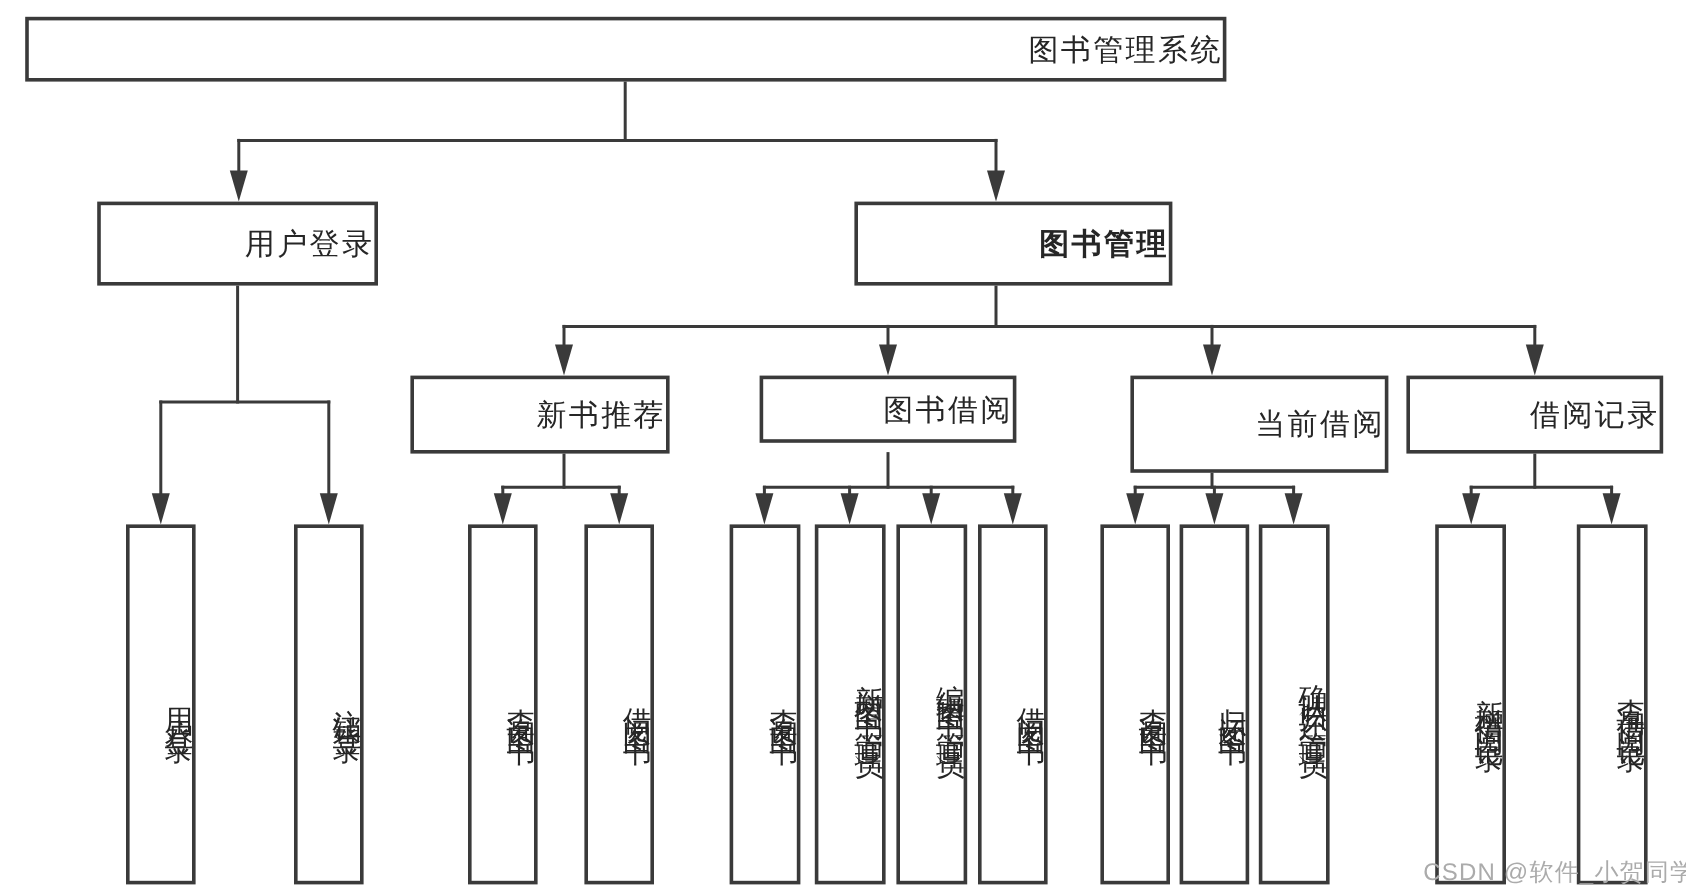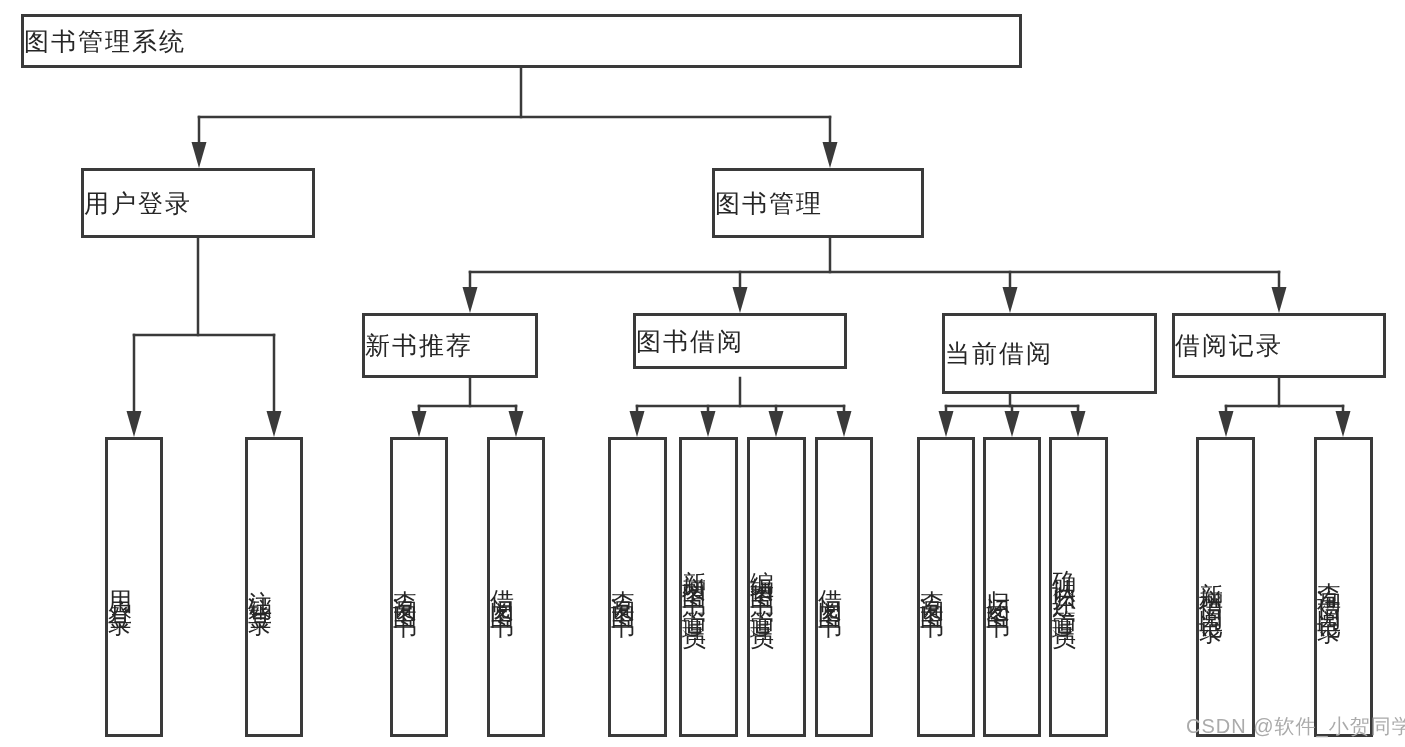--- a/index.html
+++ b/index.html
@@ -11,21 +11,21 @@
     overflow:hidden;
   }
   .connectors{position:absolute;left:0;top:0;z-index:1;}
   .node{
     position:absolute;
     box-sizing:border-box;
     border:3px solid #3a3a3a;
     background:#ffffff;
     display:flex;
     align-items:center;
-    justify-content:flex-start;
+    justify-content:flex-end;
     z-index:2;
   }
   .h-label{
     font-size:25px;
     letter-spacing:2px;
     color:#262626;
     white-space:nowrap;
   }
   .v-label{
     writing-mode:vertical-rl;
@@ -111,24 +111,24 @@
       </div>
       <div class="node" style="left: 81px; top: 168px; width: 234px; height: 70px;">
         <span class="h-label">用户登录</span>
       </div>
       <div class="node" style="left: 105px; top: 437px; width: 58px; height: 300px;">
         <span class="v-label">用户登录</span>
       </div>
       <div class="node" style="left: 245px; top: 437px; width: 58px; height: 300px;">
         <span class="v-label">注销登录</span>
       </div>
-      <div class="node" style="left: 712px; top: 168px; width: 212px; height: 70px;">
+      <div class="node" style="left: 712px; top: 168px; width: 265px; height: 70px; font-weight: bold;">
         <span class="h-label">图书管理</span>
       </div>
-      <div class="node" style="left: 362px; top: 313px; width: 176px; height: 65px;">
+      <div class="node" style="left: 342px; top: 313px; width: 216px; height: 65px;">
         <span class="h-label">新书推荐</span>
       </div>
       <div class="node" style="left: 390px; top: 437px; width: 58px; height: 300px;">
         <span class="v-label">查询图书</span>
       </div>
       <div class="node" style="left: 487px; top: 437px; width: 58px; height: 300px;">
         <span class="v-label">借阅图书</span>
       </div>
       <div class="node" style="left: 633px; top: 313px; width: 214px; height: 56px;">
         <span class="h-label">图书借阅</span>

